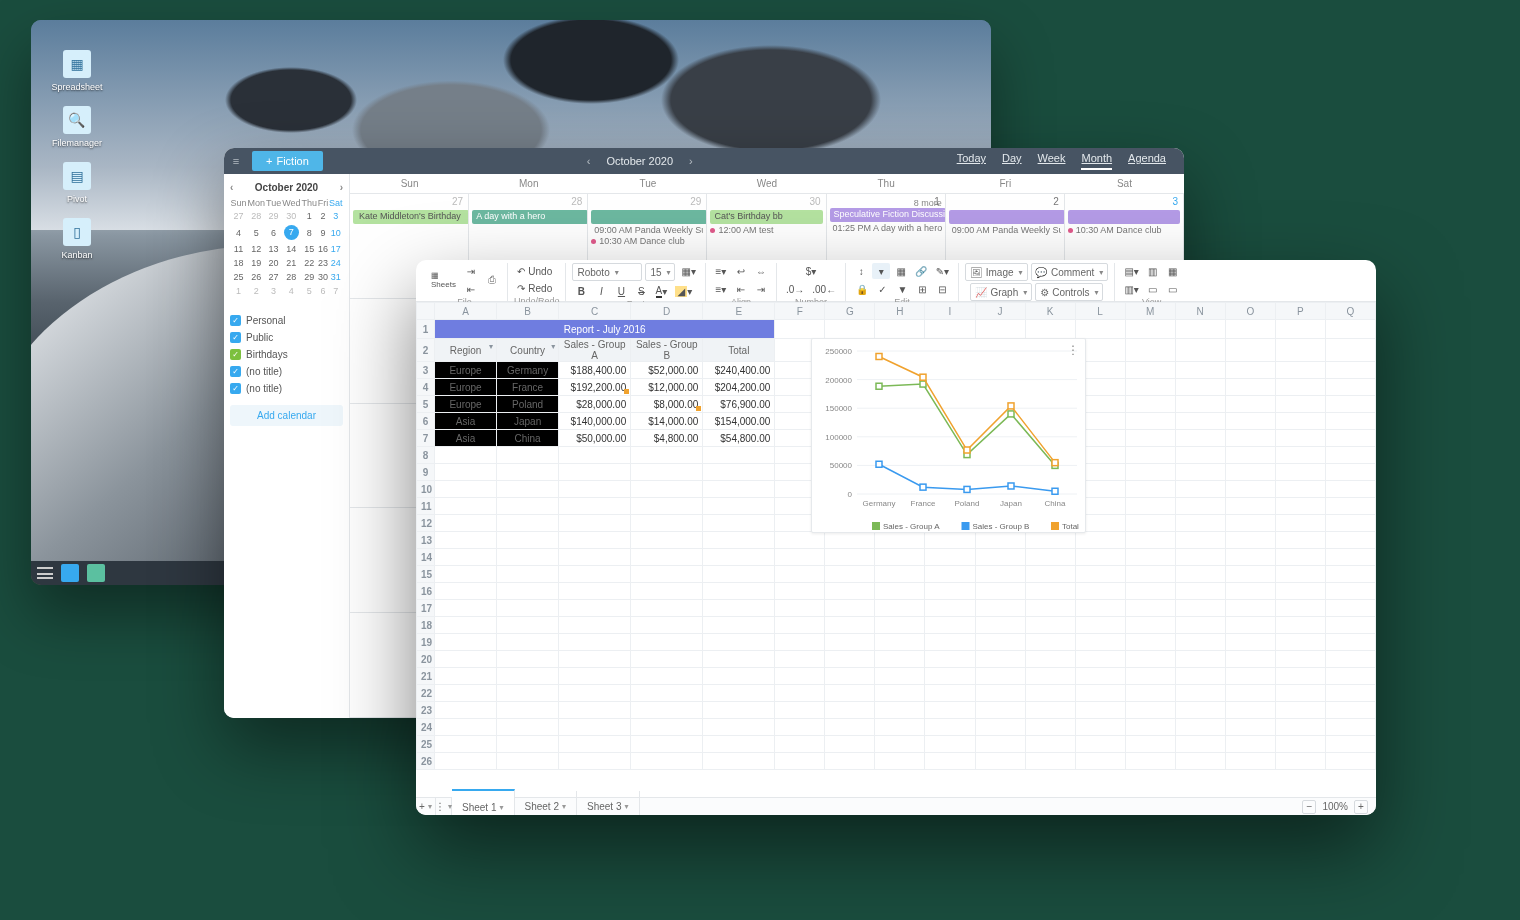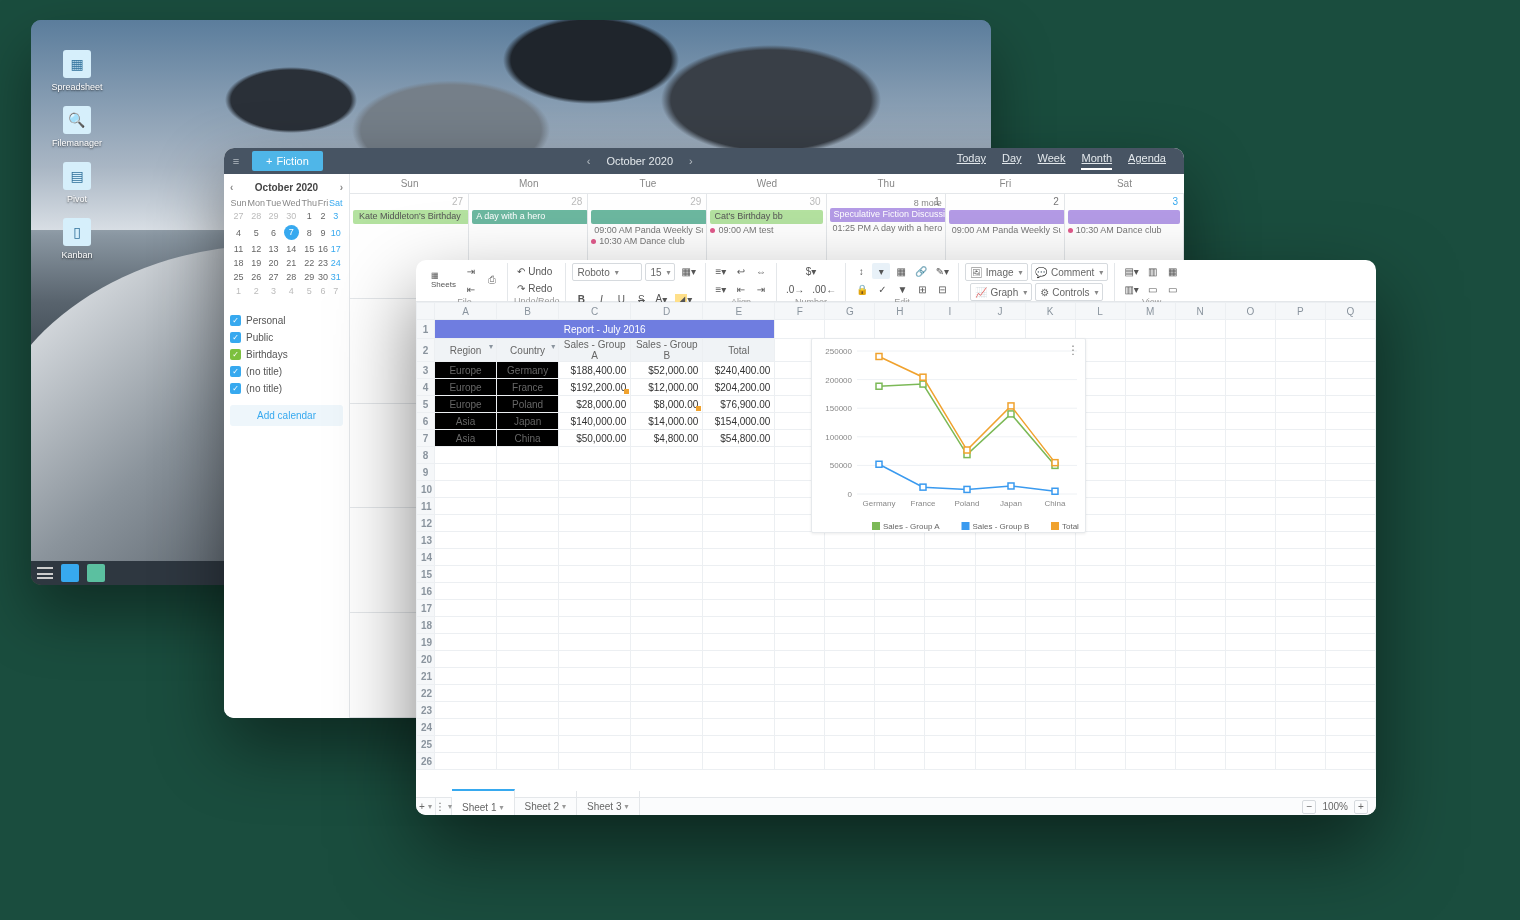--- a/index.html
+++ b/index.html
@@ -299,21 +299,21 @@
               <div class="evp">
                   <span class="dot" style="background:#e05a8b"></span>
                   <span>10:30 AM Dance club</span>
                 </div>
               </div>
             <div class="daycell">
                 <span class="dn other">30</span>
               <div class="evbar" style="background:var(--evgreen)">Cat's Birthday bb</div>
               <div class="evp">
                   <span class="dot" style="background:#e05a8b"></span>
-                  <span>09:00 AM test</span>
+                  <span>12:00 AM test</span>
                 </div>
               </div>
             <div class="daycell">
                 <span class="dn">1</span>
               <div style="font-size:9px;text-align:right;color:#888;margin-top:2px">8 more</div>
               <div class="evbar" style="background:var(--evpurp);color:#fff;margin-right:-4px;margin-top:0">Speculative Fiction Discussion Club</div>
               <div class="evp">
                   <span class="dot" style="background:#e05a8b"></span>
                   <span>01:25 PM A day with a hero</span>
                 </div>
@@ -478,21 +478,21 @@
         <div class="rlabel">File</div>
       </div>
       <div class="rgroup">
         <div class="rbtns" style="flex-direction:column;align-items:flex-start;gap:1px">
           <div class="rbtn txt">↶ <span>Undo</span></div>
           <div class="rbtn txt">↷ <span>Redo</span></div>
         </div>
         <div class="rlabel">Undo/Redo</div>
       </div>
       <div class="rgroup">
-        <div class="rbtns" style="flex-direction:column;align-items:flex-start;gap:10px">
+        <div class="rbtns" style="flex-direction:column;align-items:flex-start;gap:2px">
           <div style="display:flex;gap:3px">
             <div class="dd" style="width:70px">Roboto</div>
             <div class="dd" style="width:30px">15</div>
             <div class="rbtn">▦▾</div>
           </div>
           <div style="display:flex;gap:2px">
             <div class="rbtn">
                 <b>B</b>
               </div>
             <div class="rbtn">

